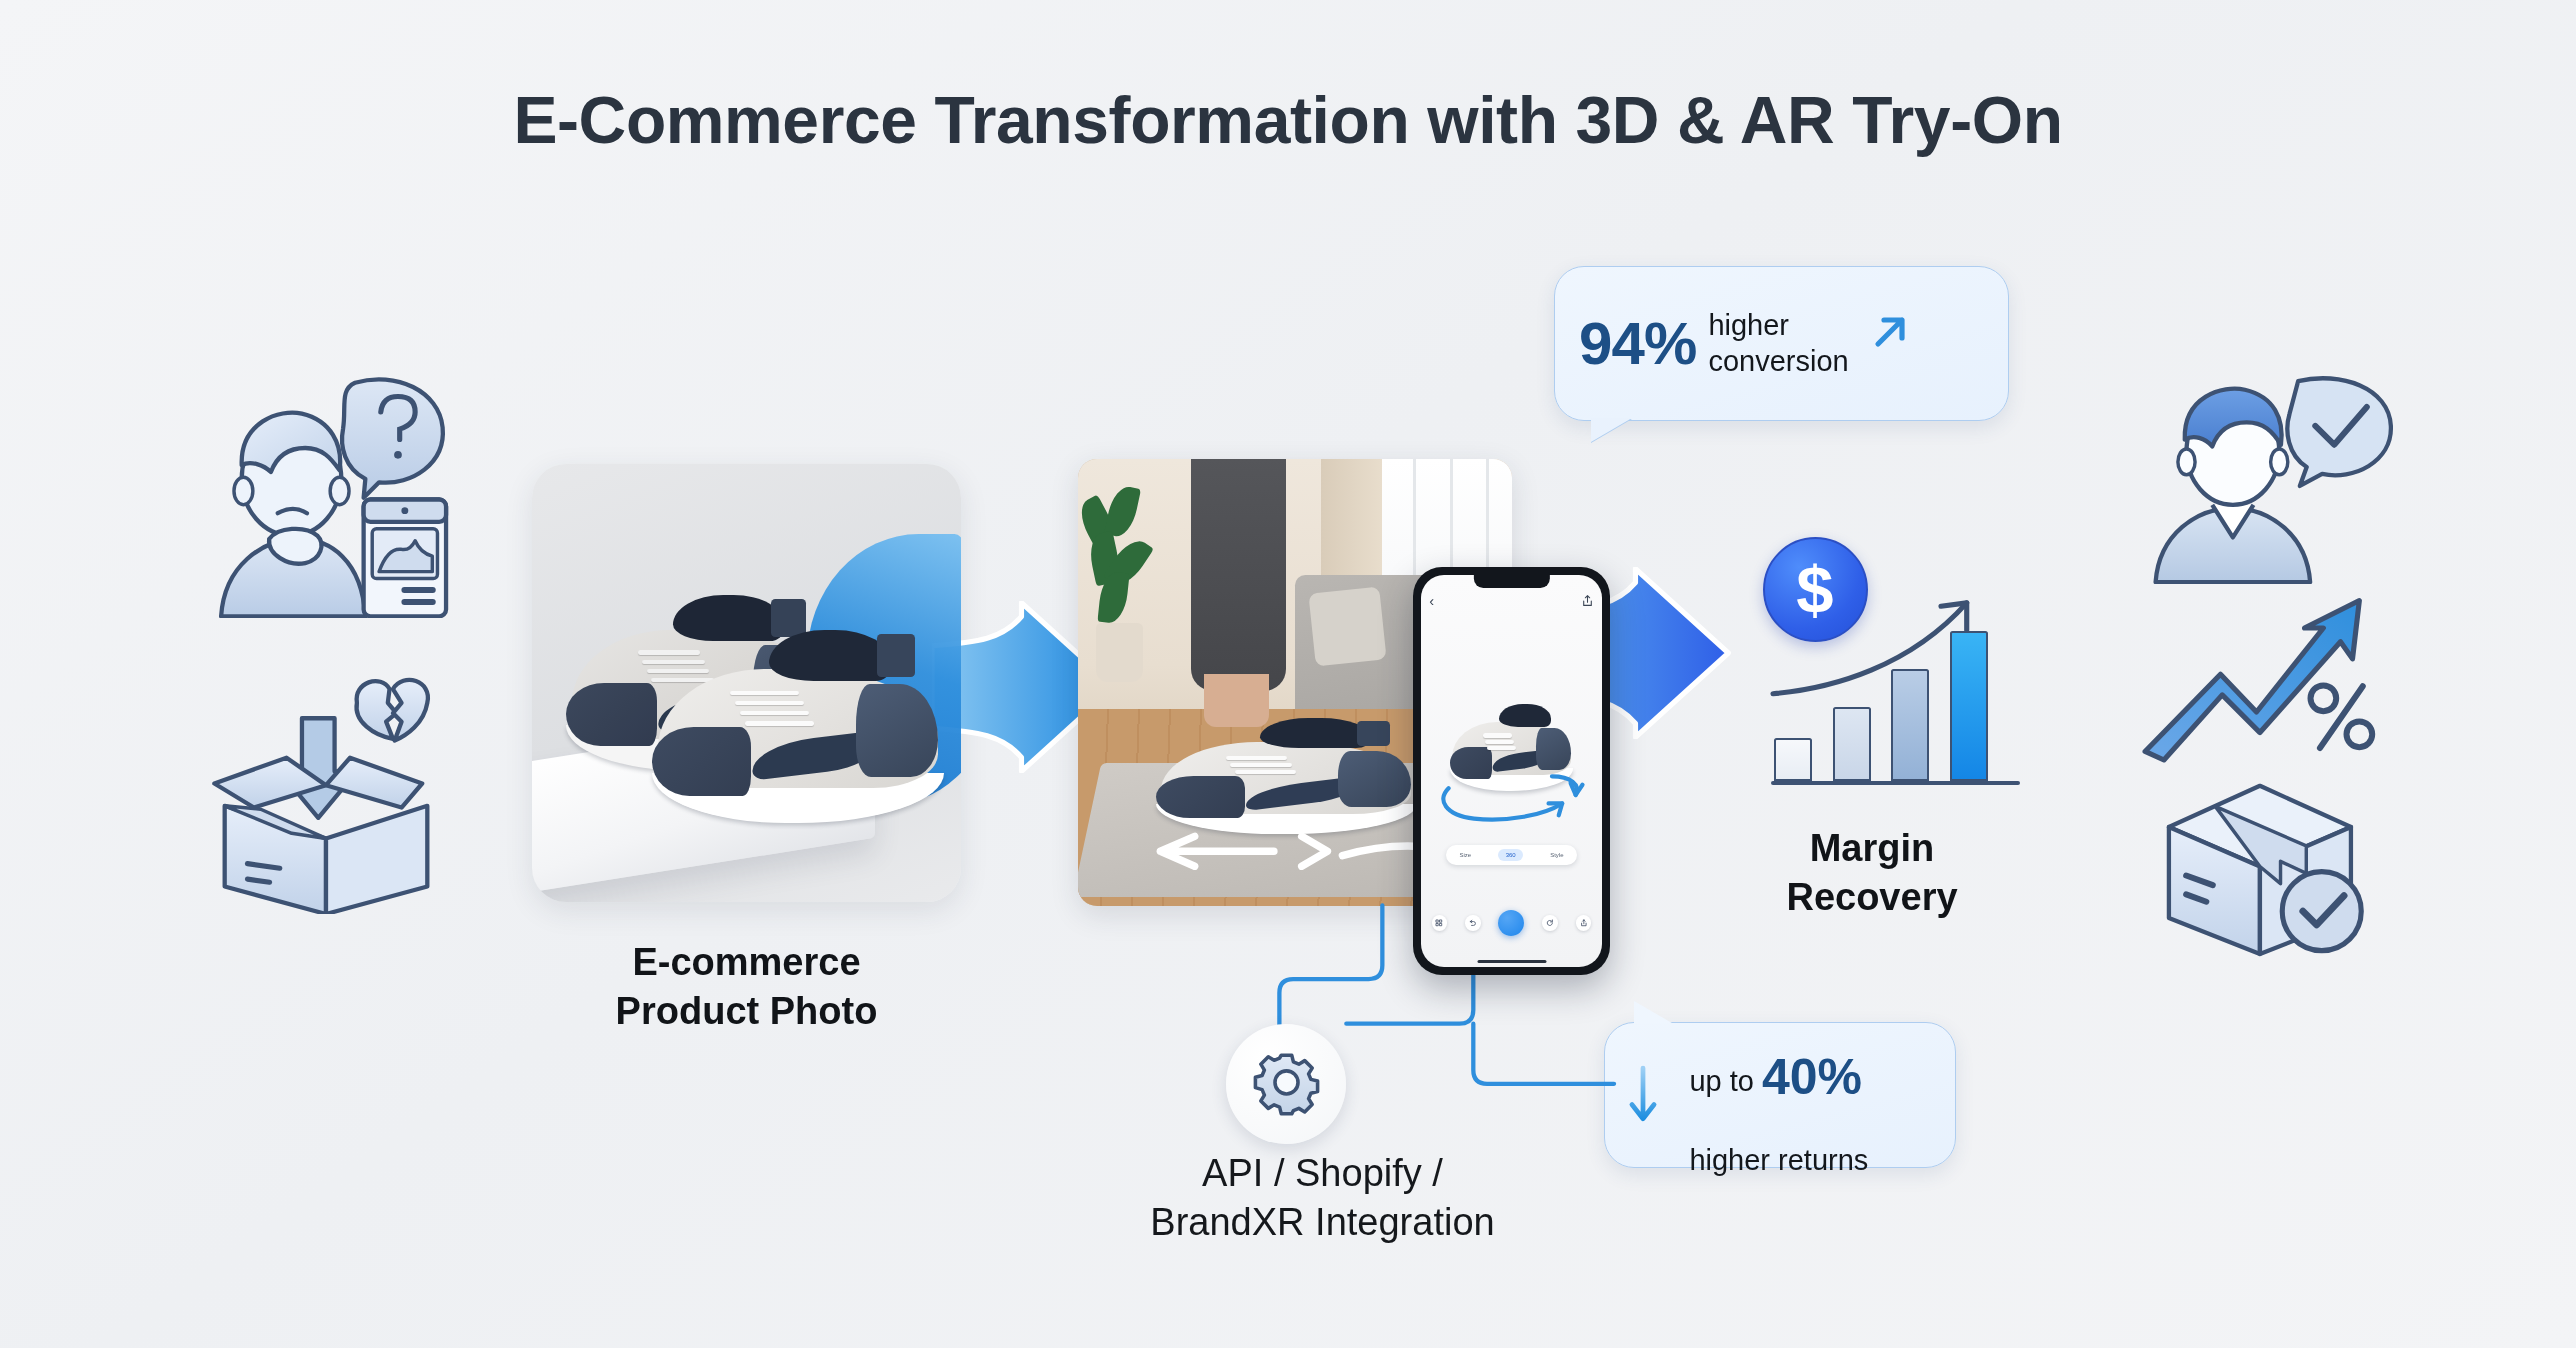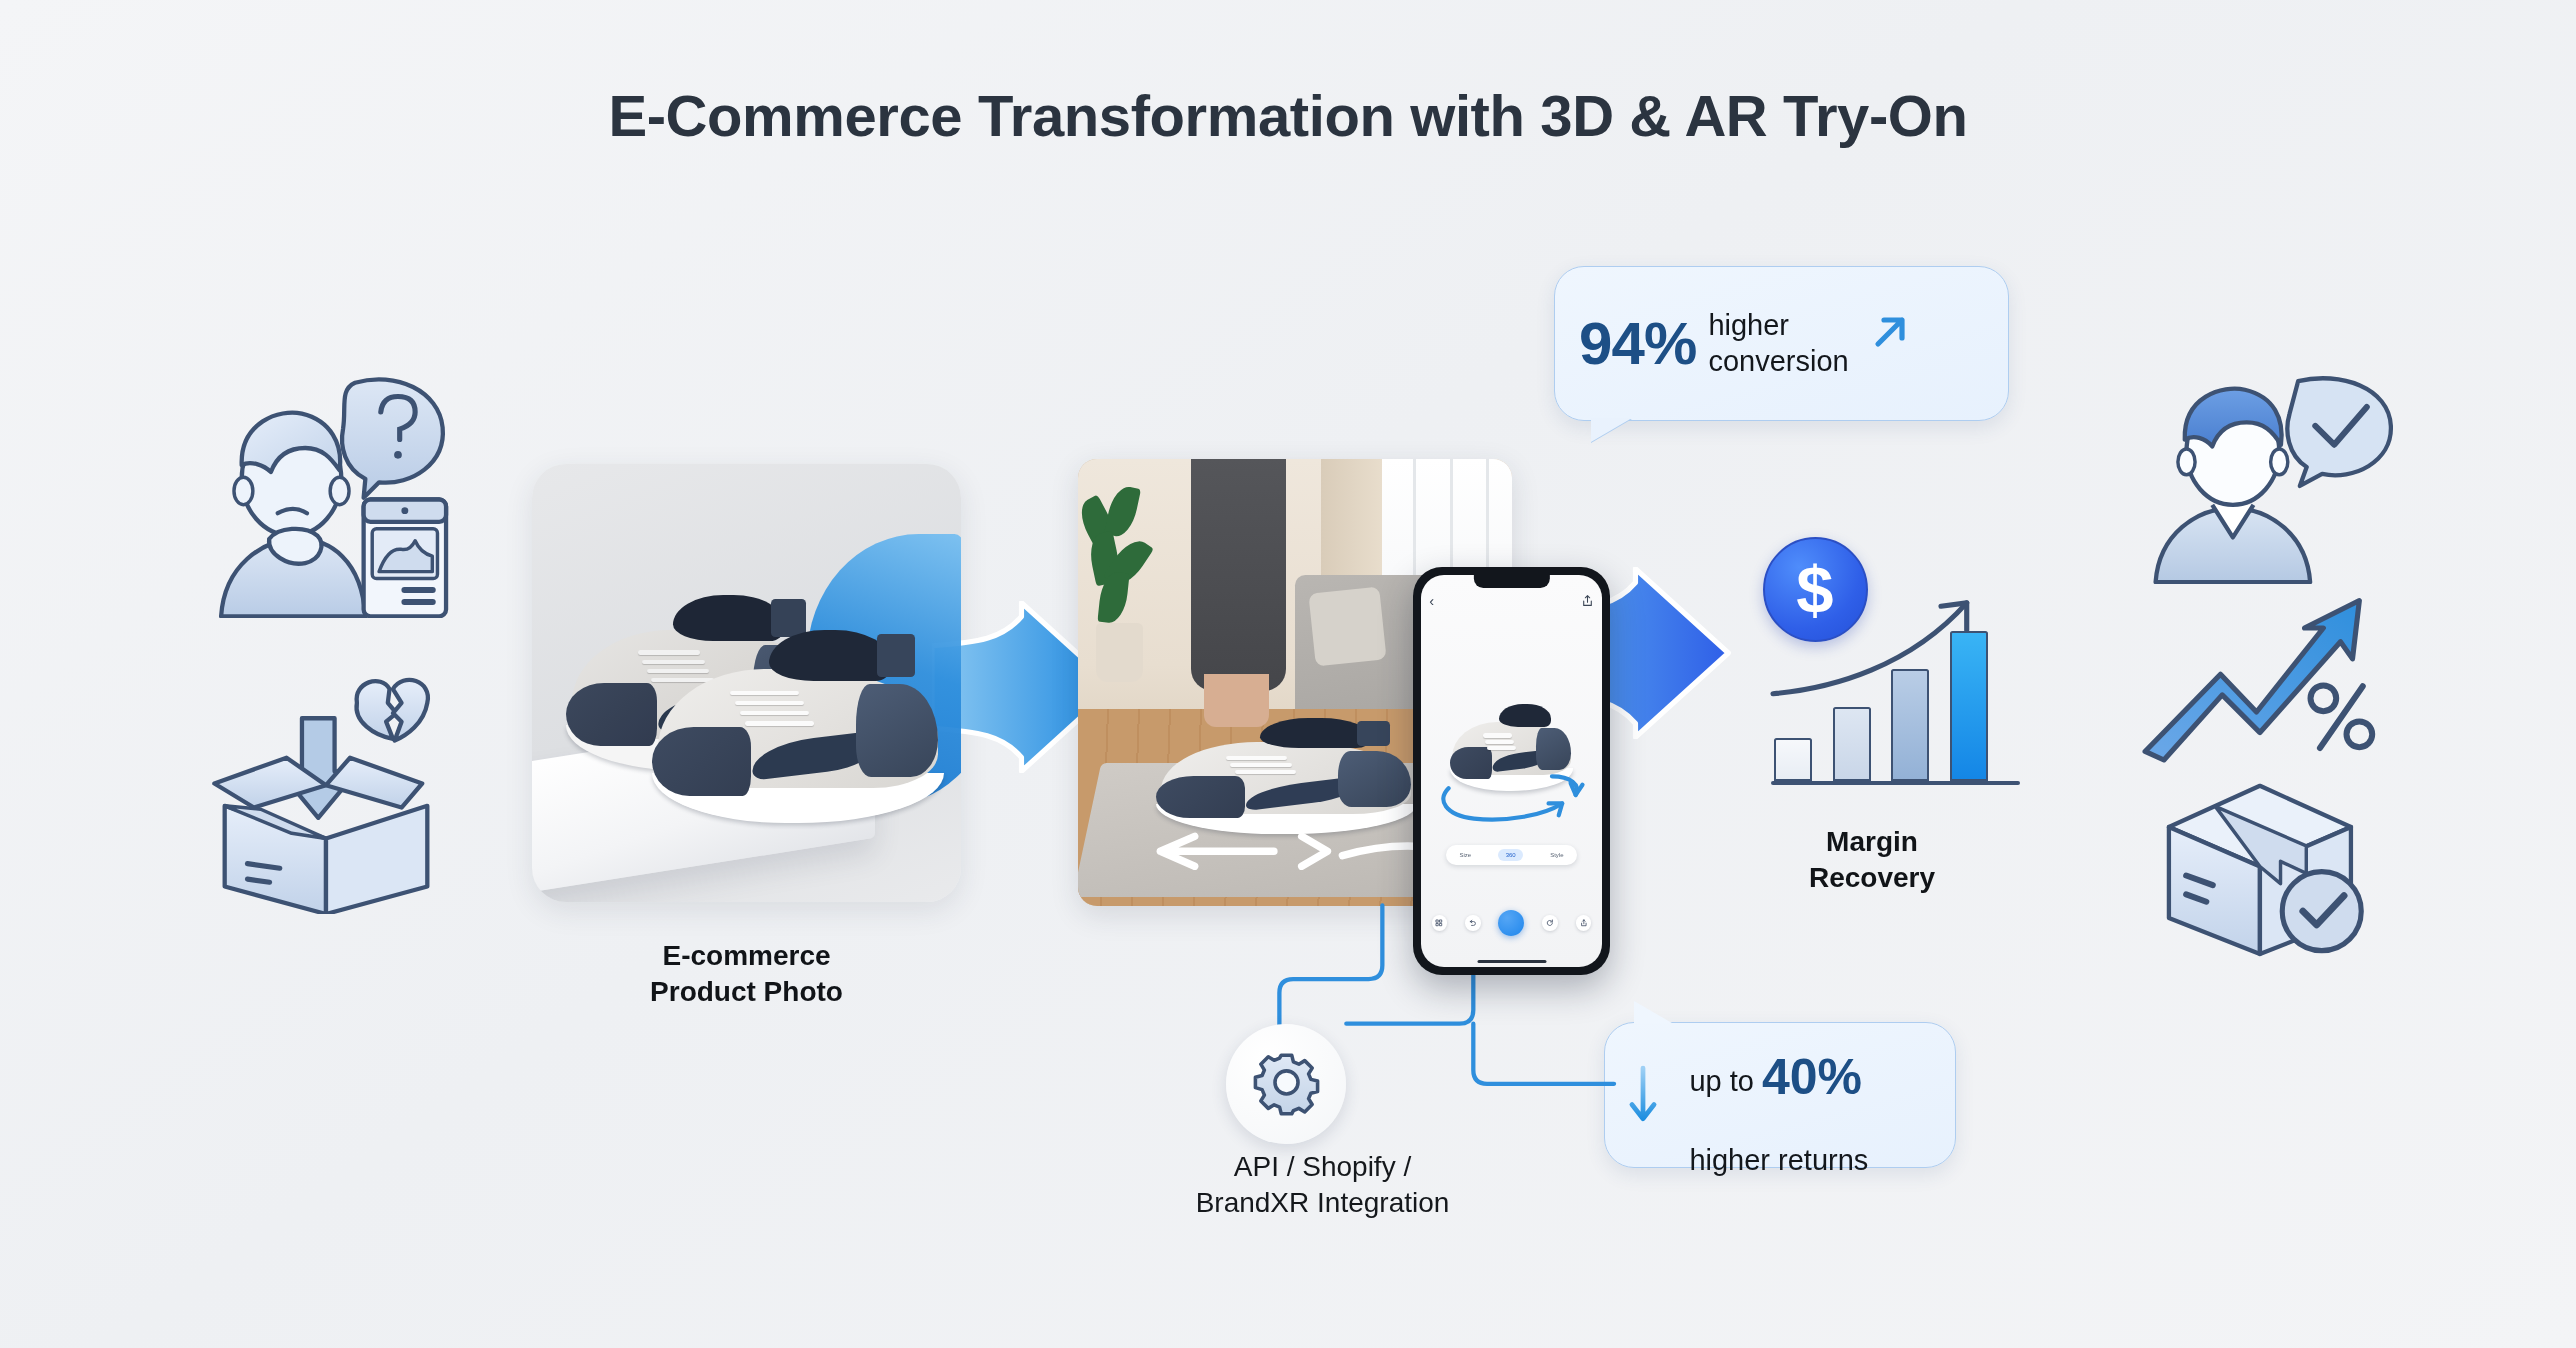--- a/index.html
+++ b/index.html
@@ -12,28 +12,28 @@
     background: linear-gradient(145deg,#f4f5f7 0%, #eef0f3 45%, #f3f4f6 100%);
     position: relative;
   }
   .stage { position: absolute; inset: 0; }
   .abs { position: absolute; }
 
   
   #page-title {
     position: absolute; top: 82px; left: 0; width: 2576px;
     text-align: center;
-    font-size: 58px; font-weight: 700; letter-spacing: -0.4px;
+    font-size: 66px; font-weight: 700; letter-spacing: -0.4px;
     color: #2b3440;
   }
 
   
   .caption {
     position: absolute; text-align: center;
-    font-size: 28px; line-height: 1.28; color: #15181c;
+    font-size: 38px; line-height: 1.28; color: #15181c;
     white-space: pre-line;
   }
   .caption.bold { font-weight: 700; color: #111418; }
 
   
   #product-card {
     left: 532px; top: 464px; width: 429px; height: 438px;
     border-radius: 34px; overflow: hidden;
     background: linear-gradient(160deg,#e7e8ea 0%, #dcdee1 55%, #e9eaec 100%);
     box-shadow: 0 8.6px 29px rgba(40,50,70,.10);

